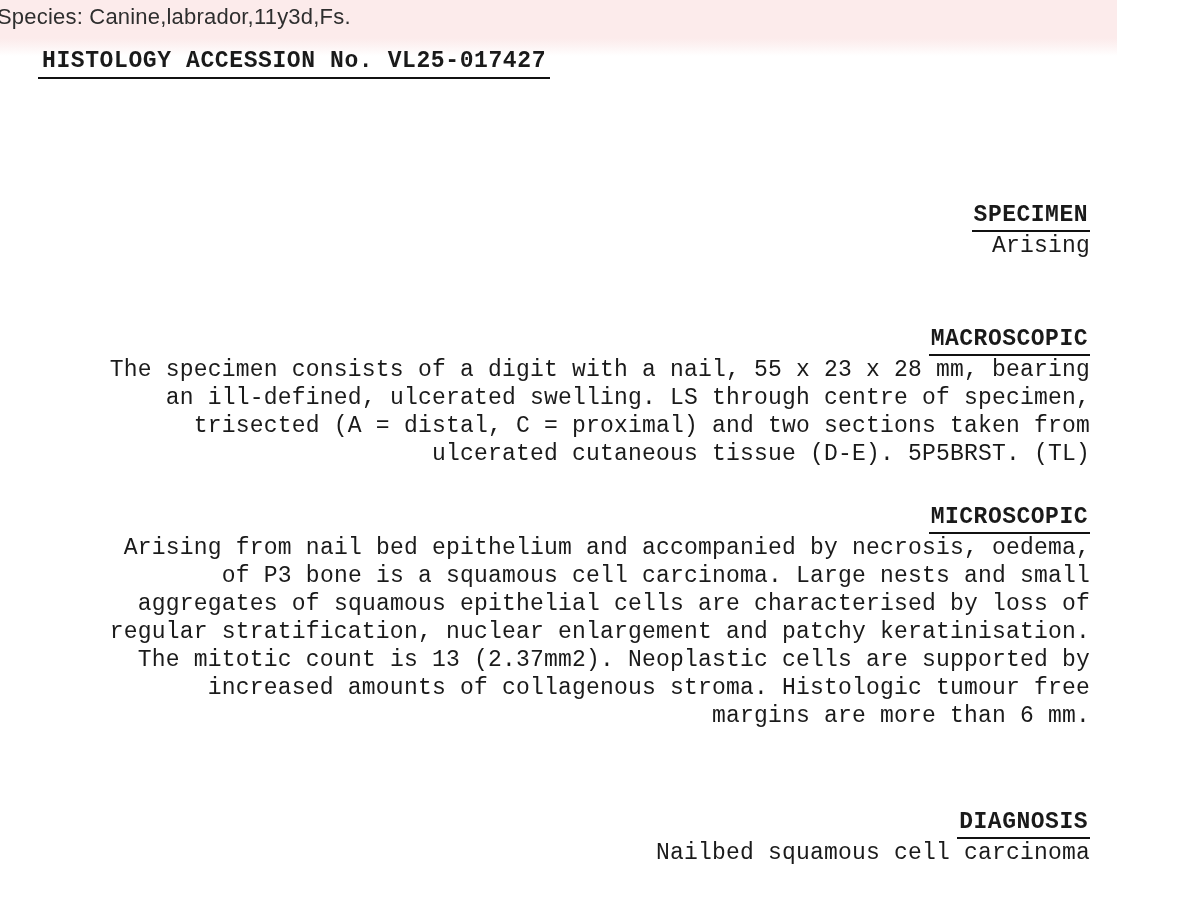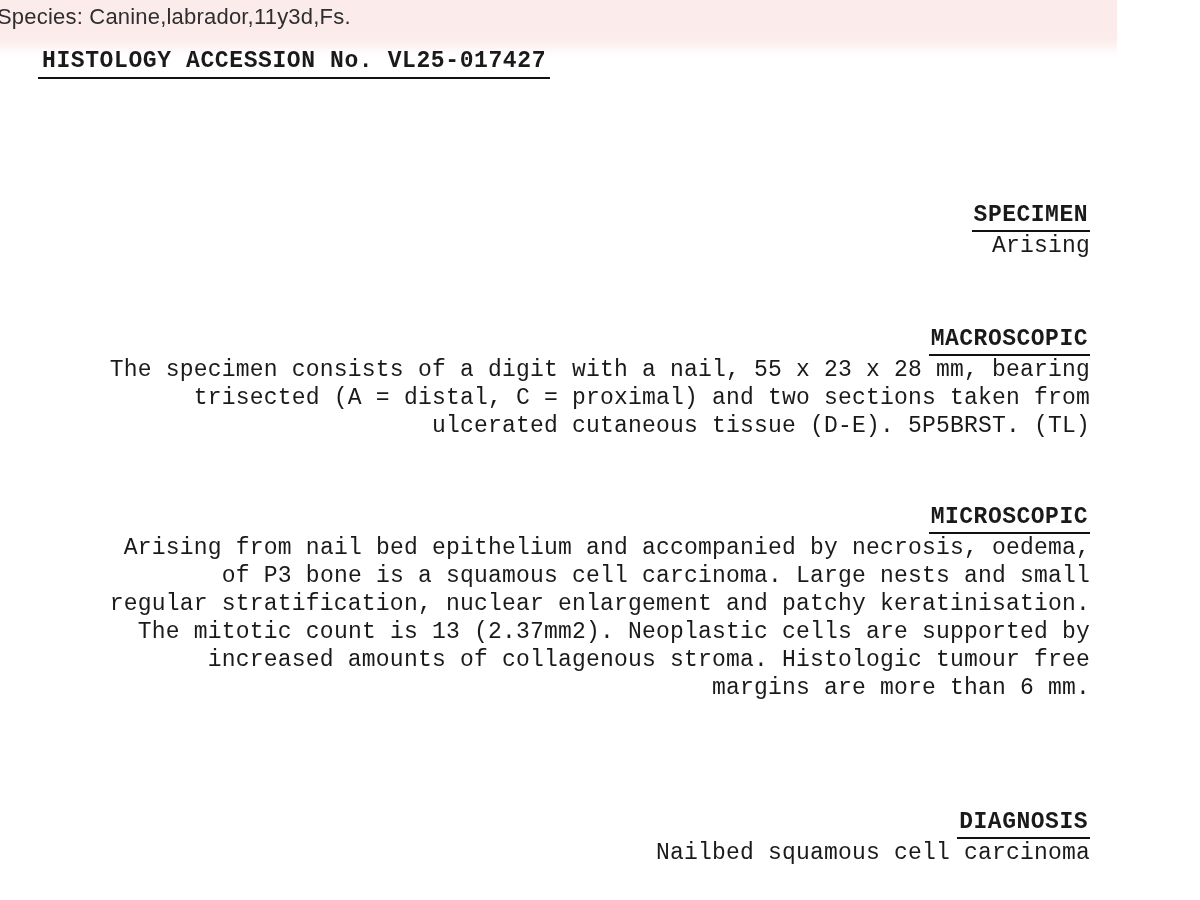--- a/index.html
+++ b/index.html
@@ -84,28 +84,30 @@
 </div>
 
 <div class="section sec-specimen">
   <div><span class="section-heading">SPECIMEN</span></div>
   <div class="body-line">Arising</div>
 </div>
 
 <div class="section sec-macroscopic">
   <div><span class="section-heading">MACROSCOPIC</span></div>
   <div class="body-line">The specimen consists of a digit with a nail, 55 x 23 x 28 mm, bearing</div>
+  <div class="body-line">an ill-defined, ulcerated swelling. LS through centre of specimen,</div>
   <div class="body-line">trisected (A = distal, C = proximal) and two sections taken from</div>
   <div class="body-line">ulcerated cutaneous tissue (D-E). 5P5BRST. (TL)</div>
 </div>
 
 <div class="section sec-microscopic">
   <div><span class="section-heading">MICROSCOPIC</span></div>
   <div class="body-line">Arising from nail bed epithelium and accompanied by necrosis, oedema,</div>
   <div class="body-line">of P3 bone is a squamous cell carcinoma. Large nests and small</div>
+  <div class="body-line">aggregates of squamous epithelial cells are characterised by loss of</div>
   <div class="body-line">regular stratification, nuclear enlargement and patchy keratinisation.</div>
   <div class="body-line">The mitotic count is 13 (2.37mm2). Neoplastic cells are supported by</div>
   <div class="body-line">increased amounts of collagenous stroma. Histologic tumour free</div>
   <div class="body-line">margins are more than 6 mm.</div>
 </div>
 
 <div class="section sec-diagnosis">
   <div><span class="section-heading">DIAGNOSIS</span></div>
   <div class="body-line">Nailbed squamous cell carcinoma</div>
 </div>

